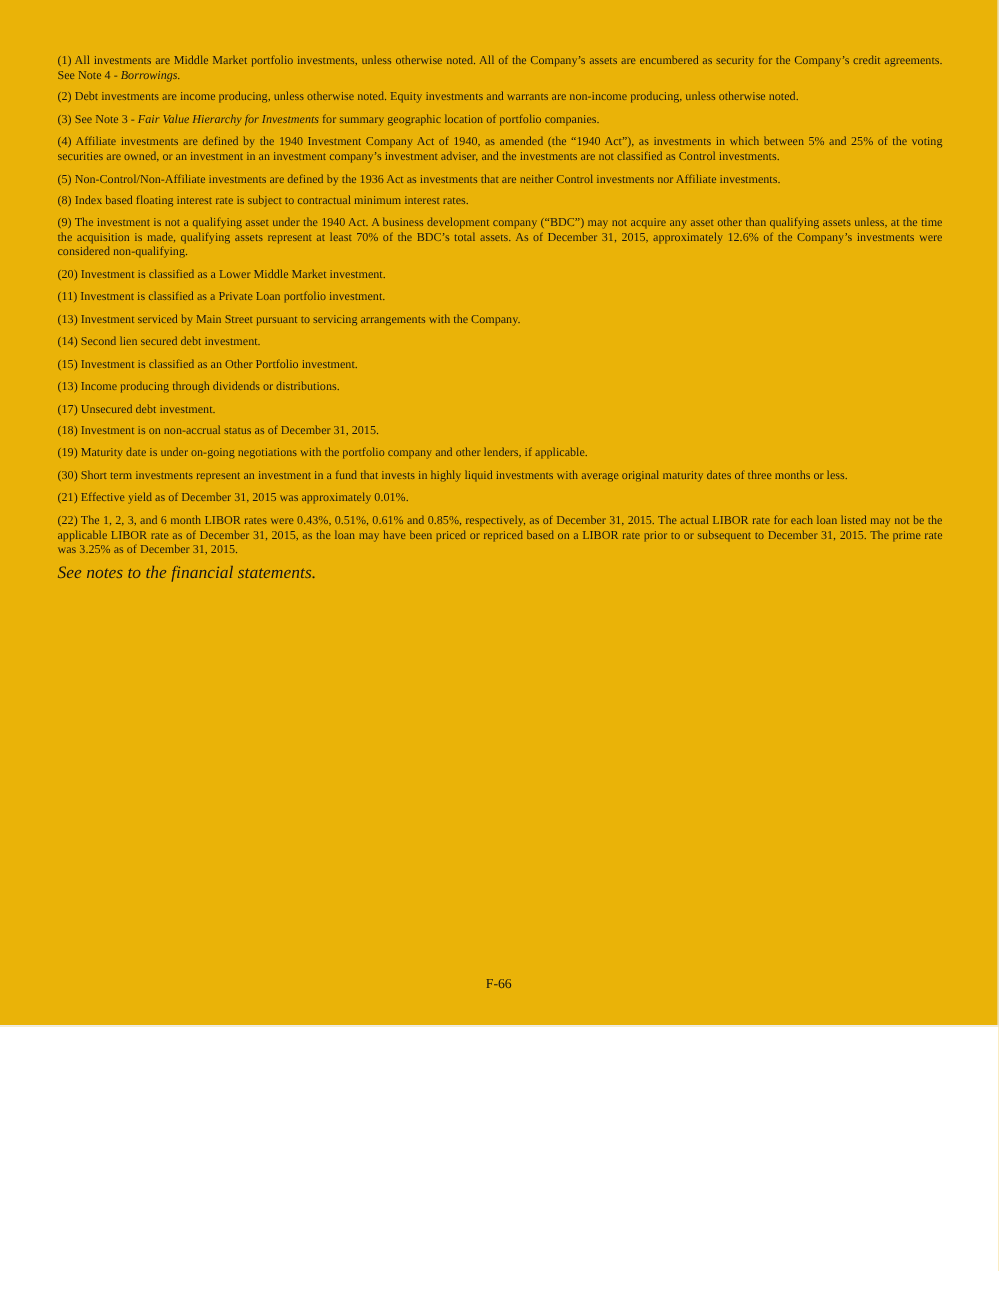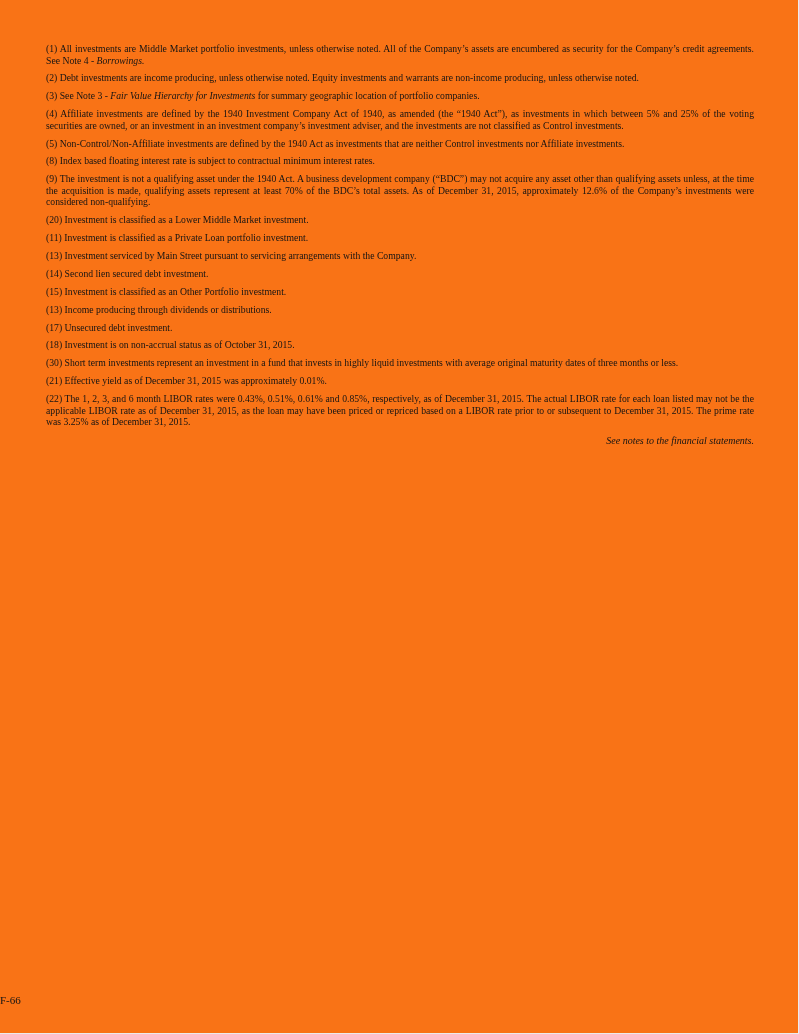--- a/index.html
+++ b/index.html
@@ -4,74 +4,75 @@
 <style>
   html, body { margin: 0; padding: 0; }
   body {
     width: 799px; height: 1034px;
     background: #ffffff;
     font-family: "Liberation Serif", serif;
     color: #141414;
   }
   .page {
     position: relative;
-    width: 799px; height: 1034px;
-    background: #f97316;
+    width: 799px; height: 821px;
+    background: #eab308;
     box-sizing: border-box;
     border-right: 1px solid #ececec;
     border-bottom: 1px solid #ececec;
     overflow: hidden;
   }
   .content {
     padding: 43px 44px 0 46px;
   }
   .footnote {
     margin: 0 0 6.4px 0;
     font-size: 9.7px;
     line-height: 11.5px;
     text-align: justify;
     text-justify: inter-word;
   }
   .footnote em { font-style: italic; }
   .closing-note {
-    text-align: right;
+    text-align: left;
     font-style: italic;
-    font-size: 10px;
+    font-size: 14px;
     line-height: 13px;
   }
   .page-number {
     position: absolute;
     left: 0; right: 0;
     bottom: 27px;
-    text-align: left;
+    text-align: center;
     font-size: 11px;
     font-style: normal;
   }
 </style>
 </head>
 <body>
 
 <div class="page">
   <div class="content">
     <div>
         <p class="footnote"><span>(1) All investments are Middle Market portfolio investments, unless otherwise noted. All of the Company’s assets are encumbered as security for the Company’s credit agreements. See Note 4 - </span><em>Borrowings.</em></p>
         <p class="footnote"><span>(2) Debt investments are income producing, unless otherwise noted.  Equity investments and warrants are non-income producing, unless otherwise noted.</span></p>
         <p class="footnote"><span>(3) See Note 3 - </span><em>Fair Value Hierarchy for Investments</em><span> for summary geographic location of portfolio companies.</span></p>
         <p class="footnote"><span>(4) Affiliate investments are defined by the 1940 Investment Company Act of 1940, as amended (the “1940 Act”), as investments in which between 5% and 25% of the voting securities are owned, or an investment in an investment company’s investment adviser, and the investments are not classified as Control investments.</span></p>
-        <p class="footnote"><span>(5) Non-Control/Non-Affiliate investments are defined by the 1940 Act as investments that are neither Control investments nor Affiliate investments.</span></p>
+        <p class="footnote"><span>(5) Non-Control/Non-Affiliate investments are defined by the 1936 Act as investments that are neither Control investments nor Affiliate investments.</span></p>
         <p class="footnote"><span>(8) Index based floating interest rate is subject to contractual minimum interest rates.</span></p>
         <p class="footnote"><span>(9) The investment is not a qualifying asset under the 1940 Act. A business development company (“BDC”) may not acquire any asset other than qualifying assets unless, at the time the acquisition is made, qualifying assets represent at least 70% of the BDC’s total assets. As of December 31, 2015, approximately 12.6% of the Company’s investments were considered non-qualifying.</span></p>
         <p class="footnote"><span>(20) Investment is classified as a Lower Middle Market investment.</span></p>
         <p class="footnote"><span>(11) Investment is classified as a Private Loan portfolio investment.</span></p>
         <p class="footnote"><span>(13) Investment serviced by Main Street pursuant to servicing arrangements with the Company.</span></p>
         <p class="footnote"><span>(14) Second lien secured debt investment.</span></p>
         <p class="footnote"><span>(15) Investment is classified as an Other Portfolio investment.</span></p>
         <p class="footnote"><span>(13) Income producing through dividends or distributions.</span></p>
         <p class="footnote"><span>(17) Unsecured debt investment.</span></p>
-        <p class="footnote"><span>(18) Investment is on non-accrual status as of October 31, 2015.</span></p>
+        <p class="footnote"><span>(18) Investment is on non-accrual status as of December 31, 2015.</span></p>
+        <p class="footnote"><span>(19) Maturity date is under on-going negotiations with the portfolio company and other lenders, if applicable.</span></p>
         <p class="footnote"><span>(30) Short term investments represent an investment in a fund that invests in highly liquid investments with average original maturity dates of three months or less.</span></p>
         <p class="footnote"><span>(21) Effective yield as of December 31, 2015 was approximately 0.01%.</span></p>
         <p class="footnote"><span>(22) The 1, 2, 3, and 6 month LIBOR rates were 0.43%, 0.51%, 0.61% and 0.85%, respectively, as of December 31, 2015. The actual LIBOR rate for each loan listed may not be the applicable LIBOR rate as of December 31, 2015, as the loan may have been priced or repriced based on a LIBOR rate prior to or subsequent to December 31, 2015. The prime rate was 3.25% as of December 31, 2015.</span></p>
       </div>
     <div class="closing-note">See notes to the financial statements.</div>
   </div>
   <div class="page-number">F-66</div>
 </div>
 
 </body></html>

